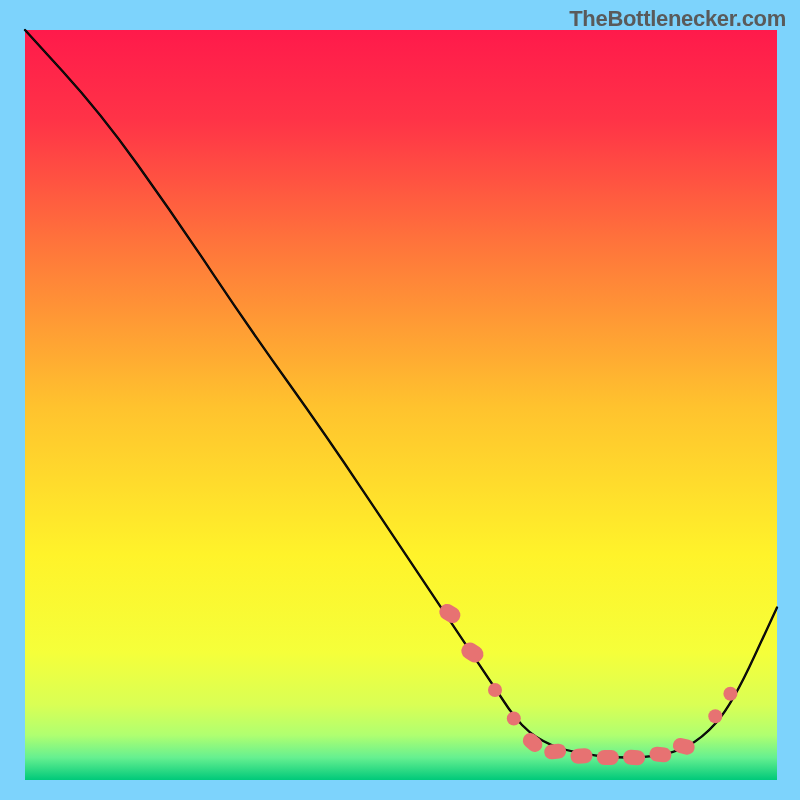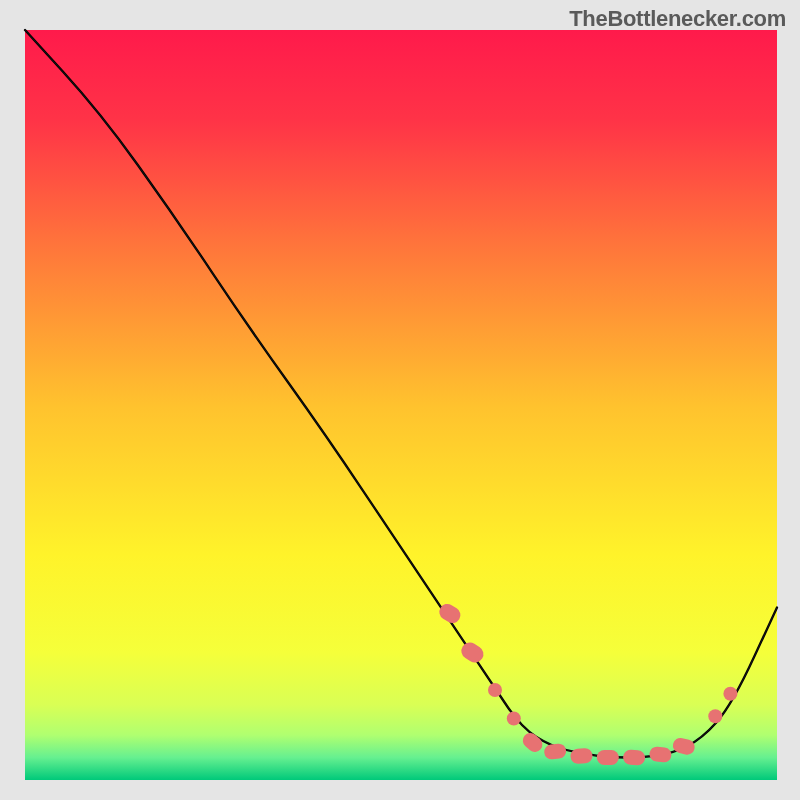--- a/index.html
+++ b/index.html
@@ -7,21 +7,21 @@
     padding: 0;
     width: 800px;
     height: 800px;
     background: #000;
     overflow: hidden;
   }
   .chart-container {
     position: relative;
     width: 800px;
     height: 800px;
-    background: #e5e5e5;
+    background: #7dd3fc;
   }
   .attribution {
     position: absolute;
     top: 6px;
     right: 14px;
     font-family: Arial, Helvetica, sans-serif;
     font-size: 22px;
     font-weight: 600;
     color: #5a5a5a;
     letter-spacing: -0.3px;

